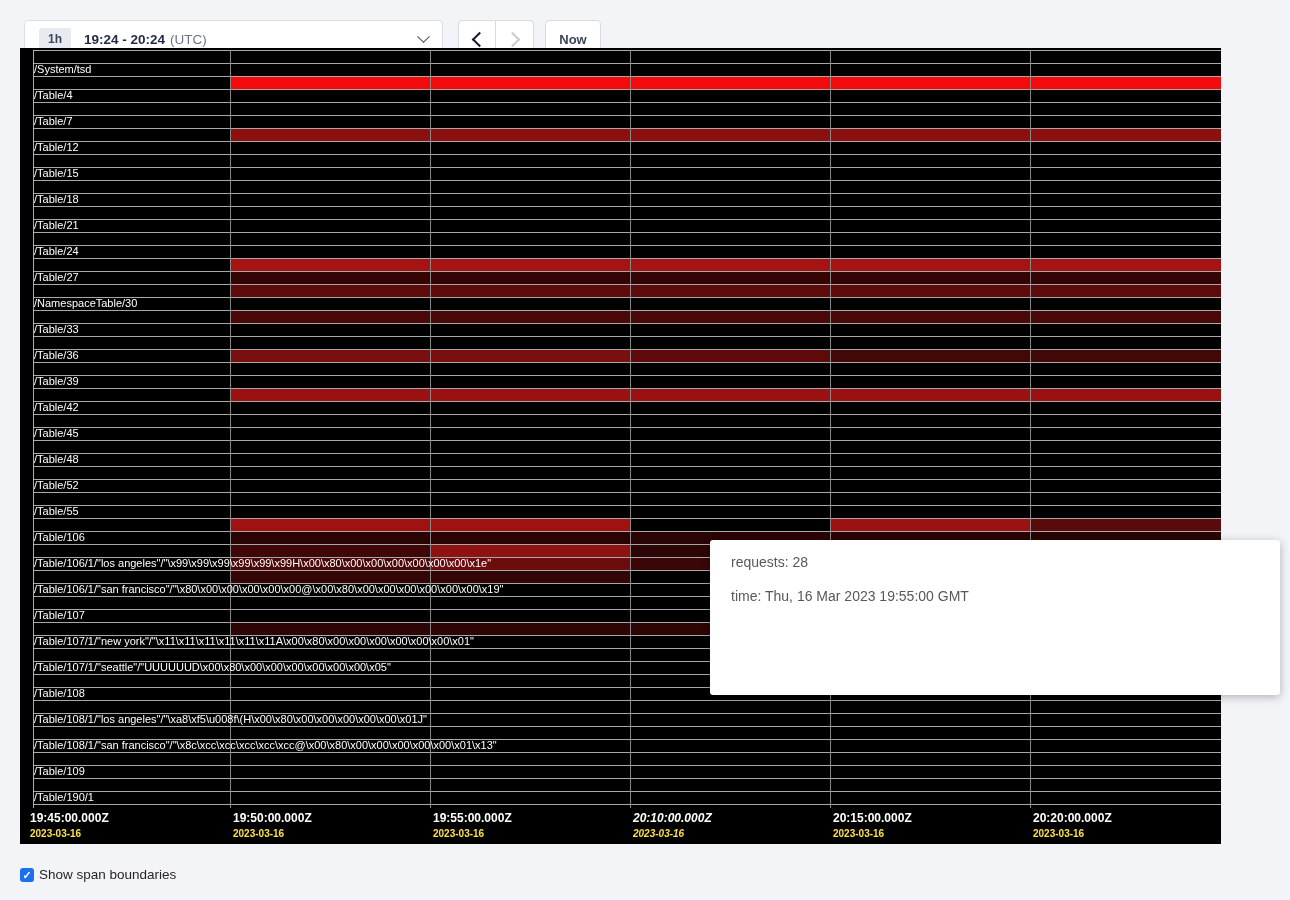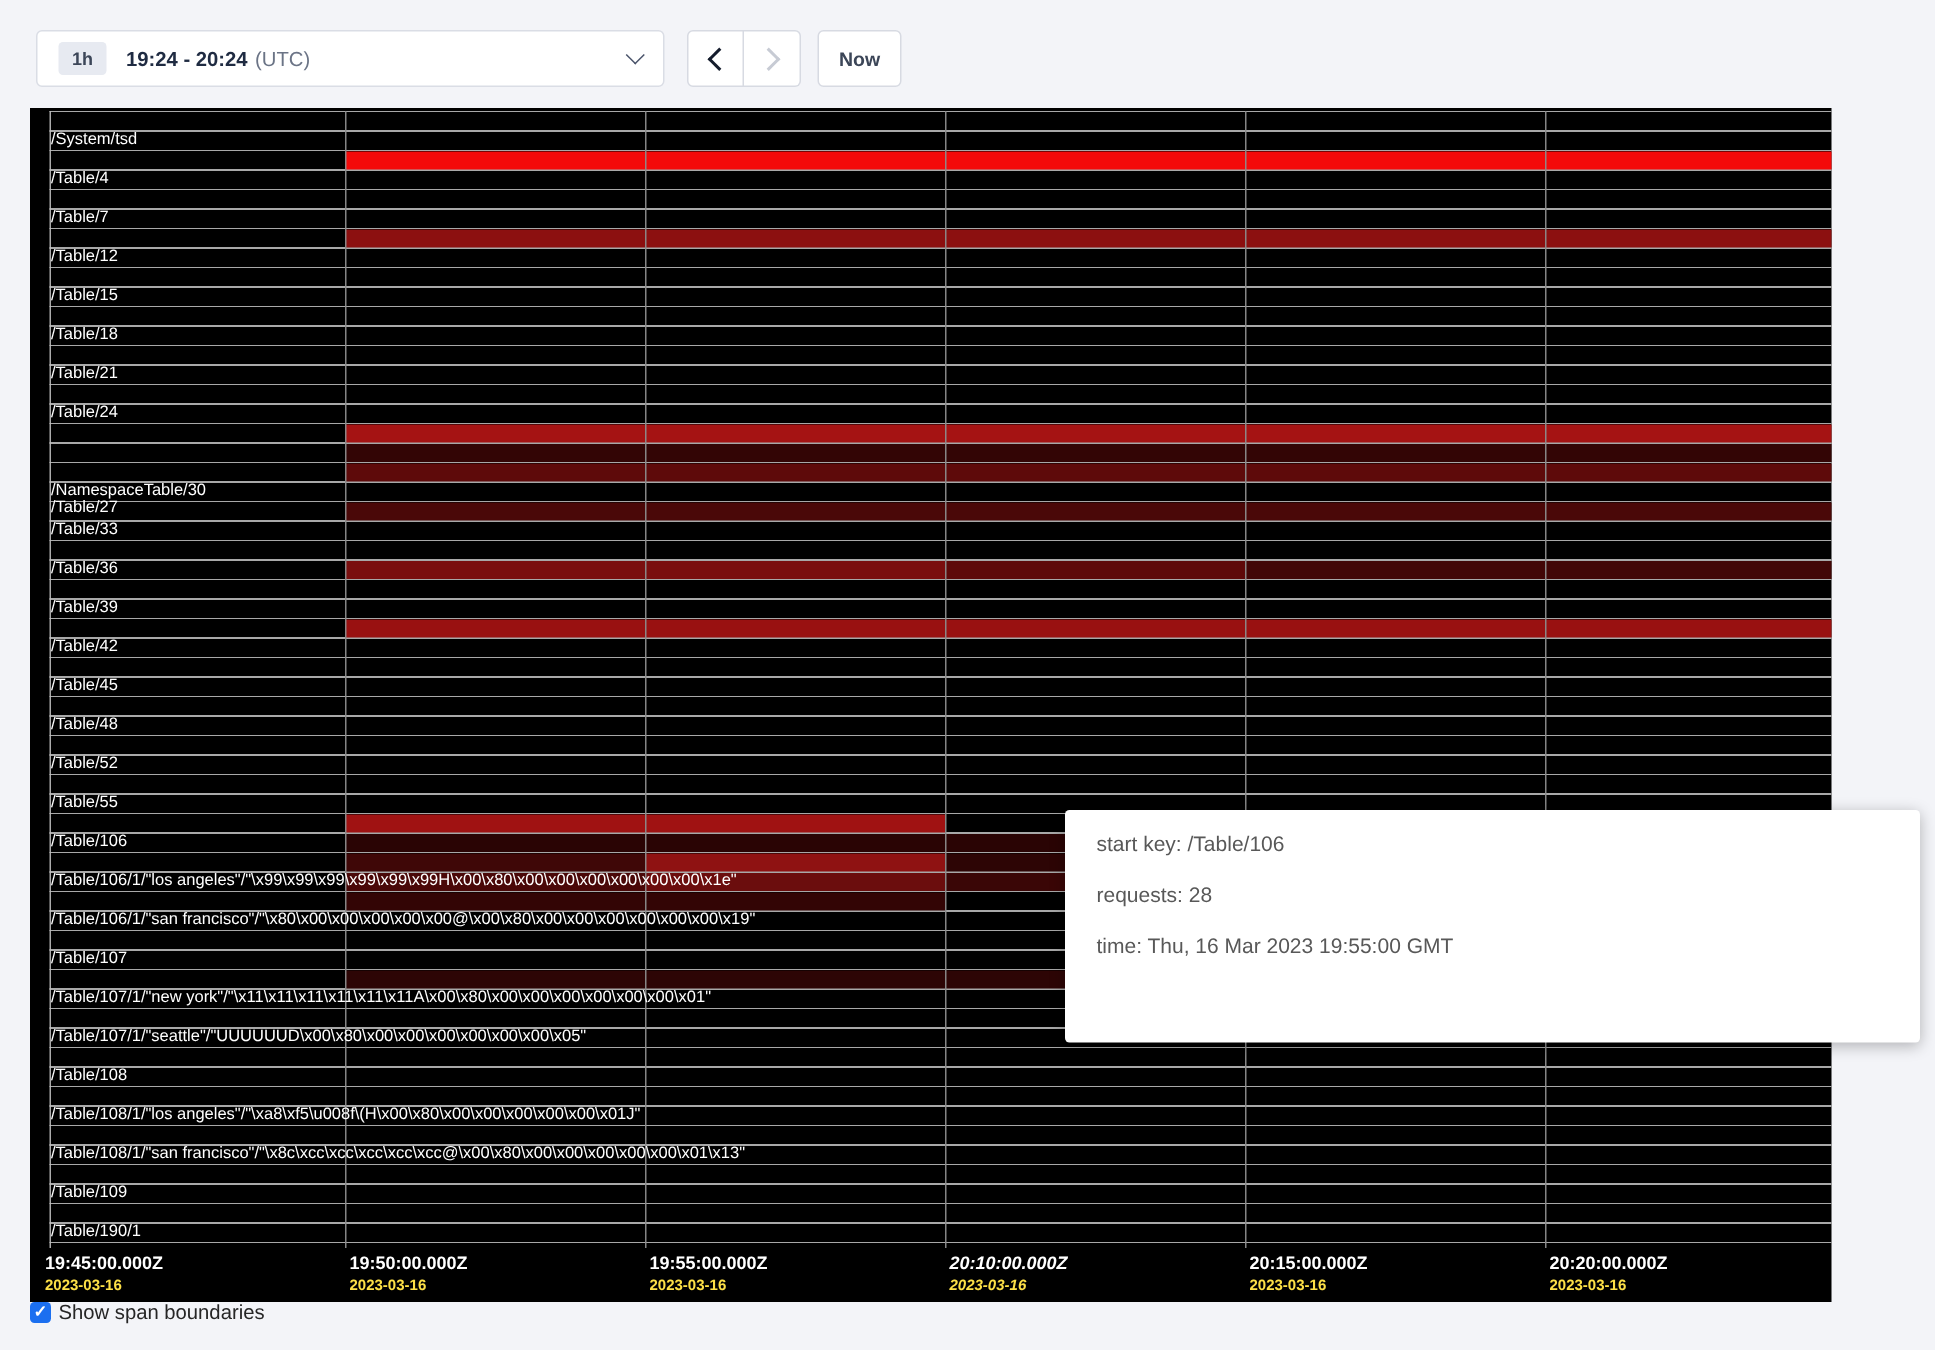--- a/index.html
+++ b/index.html
@@ -21,21 +21,21 @@
   .nav-btn.prev{border-radius:4px 0 0 4px;}
   .nav-btn.next{border-radius:0 4px 4px 0;border-left:none;}
   .chev{width:9px;height:9px;}
   .chev.left{border-left:2.5px solid #141c2c;border-bottom:2.5px solid #141c2c;transform:rotate(45deg);margin-left:4px;}
   .chev.right{border-right:2.5px solid #c7cbd4;border-bottom:2.5px solid #c7cbd4;transform:rotate(-45deg);margin-right:4px;}
   .now-button{position:absolute;left:545px;top:20px;width:56px;height:38px;background:#fff;border:1px solid #d7dae2;
     border-radius:4px;box-sizing:border-box;display:flex;align-items:center;justify-content:center;
     font-size:13px;font-weight:700;color:#3c4658;cursor:pointer;}
 
   
-  .keyvis{position:absolute;left:20px;top:72px;width:1201px;height:796px;background:#000;}
+  .keyvis{position:absolute;left:20px;top:48px;width:1201px;height:796px;background:#000;}
   .kv-lines{position:absolute;left:13px;top:2px;width:1188px;height:755px;
     background:repeating-linear-gradient(to bottom,#a8a8a8 0px,#a8a8a8 1px,transparent 1px,transparent 13px);}
   .kv-leftline{position:absolute;left:13px;top:2px;width:1px;height:758px;background:rgba(190,190,190,.9);z-index:3;}
   .kv-vline{position:absolute;top:2px;width:1px;height:758px;background:rgba(140,140,140,.95);z-index:3;}
   .kv-band{position:absolute;height:12px;z-index:2;}
   .kv-label{position:absolute;left:14px;height:13px;line-height:13px;font-size:11px;color:#fff;
     white-space:nowrap;z-index:4;}
   .kv-tick{position:absolute;z-index:4;}
   .kv-tick .t1{font-size:12px;font-weight:700;color:#fff;line-height:15px;}
   .kv-tick .t2{font-size:10px;font-weight:700;color:#fde047;line-height:15px;}
@@ -106,21 +106,21 @@
     <div class="kv-band" style="top: 523px; left: 210px; width: 400px; background: rgb(51, 5, 5);"></div>
     <div class="kv-band" style="top: 575px; left: 210px; width: 991px; background: rgb(45, 5, 5);"></div>
     <div class="kv-label" style="top: 15px;">/System/tsd</div>
     <div class="kv-label" style="top: 41px;">/Table/4</div>
     <div class="kv-label" style="top: 67px;">/Table/7</div>
     <div class="kv-label" style="top: 93px;">/Table/12</div>
     <div class="kv-label" style="top: 119px;">/Table/15</div>
     <div class="kv-label" style="top: 145px;">/Table/18</div>
     <div class="kv-label" style="top: 171px;">/Table/21</div>
     <div class="kv-label" style="top: 197px;">/Table/24</div>
-    <div class="kv-label" style="top: 223px; margin-top: 37px;">/Table/27</div>
+    <div class="kv-label" style="top: 223px;">/Table/27</div>
     <div class="kv-label" style="top: 249px;">/NamespaceTable/30</div>
     <div class="kv-label" style="top: 275px;">/Table/33</div>
     <div class="kv-label" style="top: 301px;">/Table/36</div>
     <div class="kv-label" style="top: 327px;">/Table/39</div>
     <div class="kv-label" style="top: 353px;">/Table/42</div>
     <div class="kv-label" style="top: 379px;">/Table/45</div>
     <div class="kv-label" style="top: 405px;">/Table/48</div>
     <div class="kv-label" style="top: 431px;">/Table/52</div>
     <div class="kv-label" style="top: 457px;">/Table/55</div>
     <div class="kv-label" style="top: 483px;">/Table/106</div>
@@ -154,21 +154,20 @@
       <div class="t1">20:15:00.000Z</div>
       <div class="t2">2023-03-16</div>
     </div>
     <div class="kv-tick" style="left: 1013px; top: 763px;">
       <div class="t1">20:20:00.000Z</div>
       <div class="t2">2023-03-16</div>
     </div>
   </div>
 
 <div class="kv-tooltip">
-  <div class="tline">start key: /Table/106</div>
   <div class="tline">requests: 28</div>
   <div class="tline">time: Thu, 16 Mar 2023 19:55:00 GMT</div>
 </div>
 
 <div class="span-row">
   <div class="checkbox">
     <span class="mark">✓</span>
   </div>
   <span class="span-label">Show span boundaries</span>
 </div>

